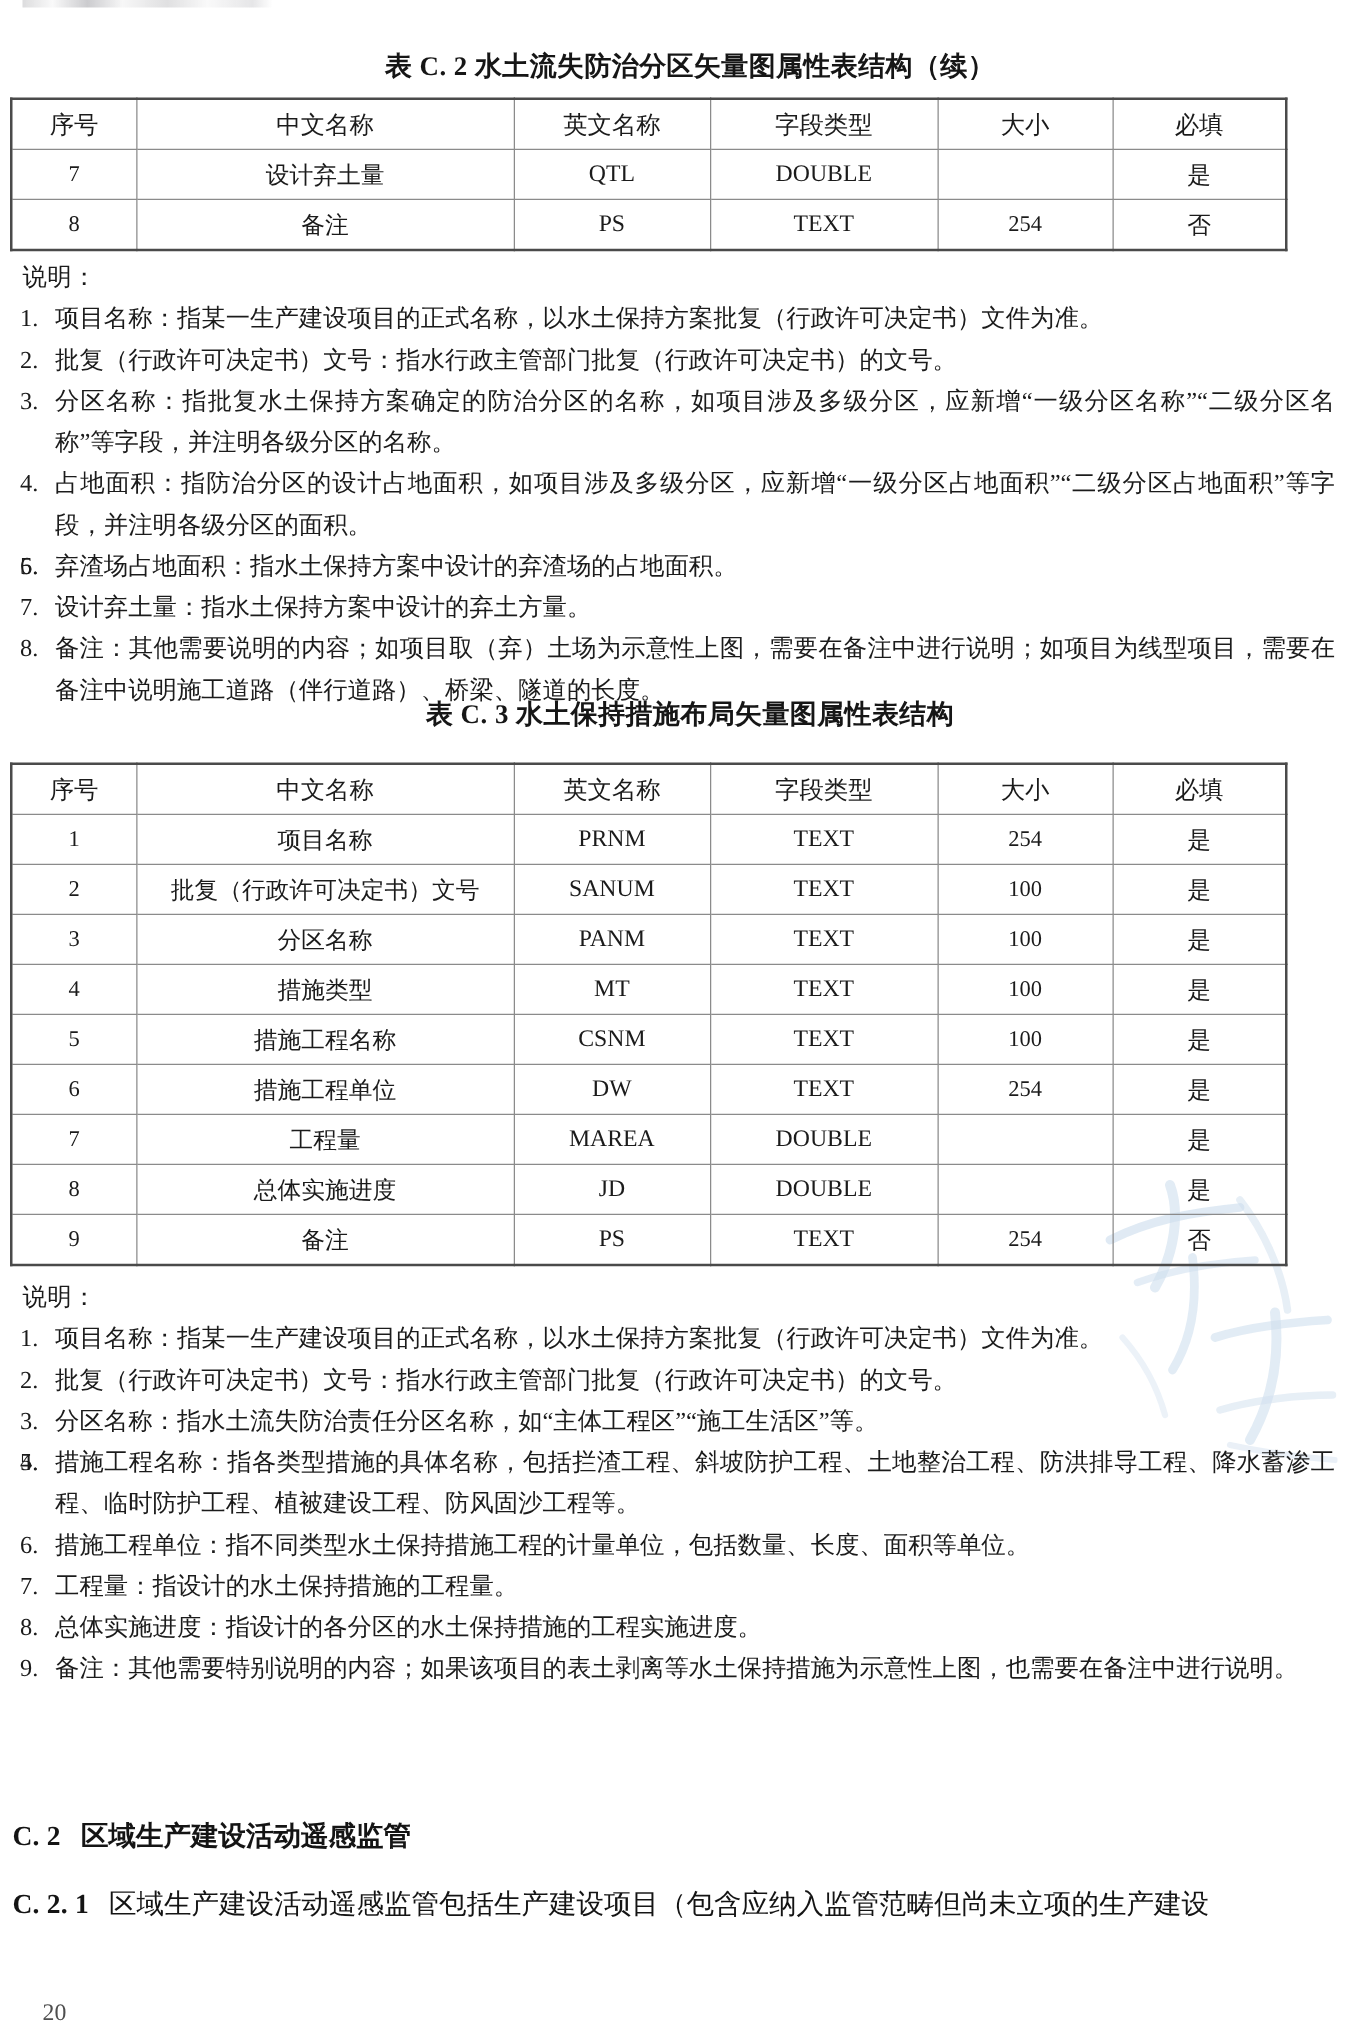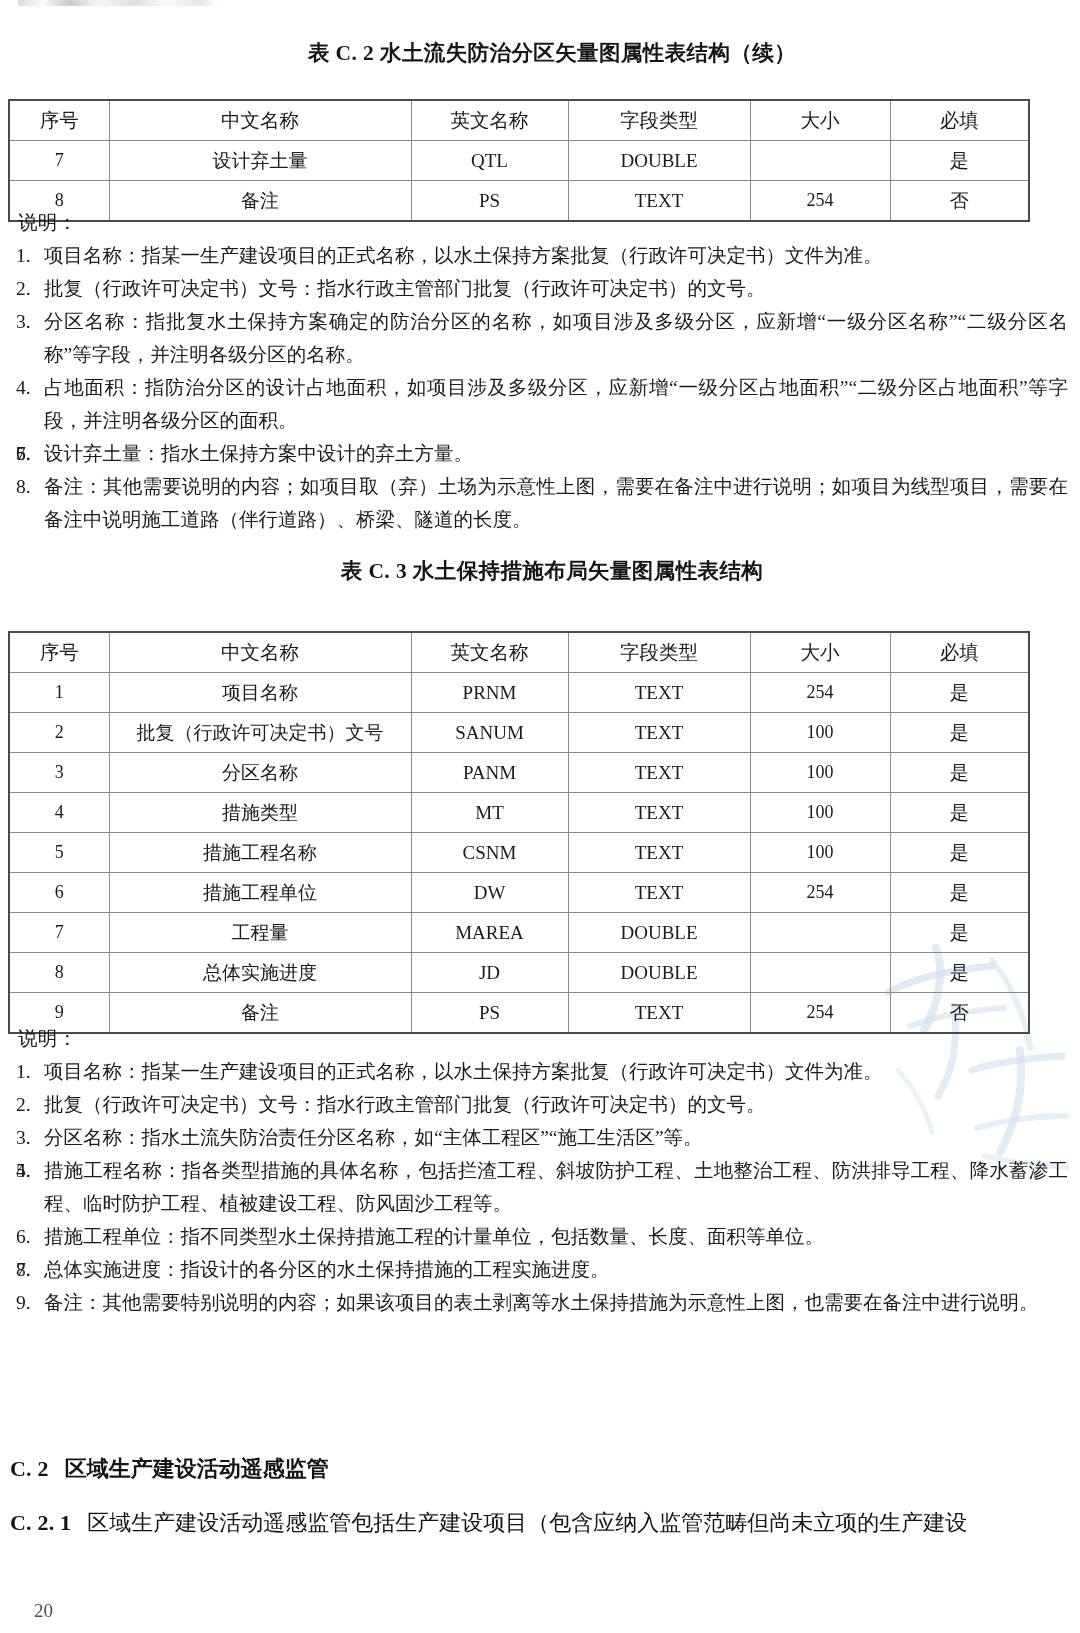--- a/index.html
+++ b/index.html
@@ -64,21 +64,20 @@
   #title-c2 { position: absolute; top: 38px; left: 0; width: 1080px; }
   #title-c3 { position: absolute; top: 556px; left: 0; width: 1080px; }
 
   table.attr-table {
     border-collapse: collapse;
     width: 1020px;
     table-layout: fixed;
     position: absolute;
     left: 8px;
     background: transparent;
-    margin-top: 21px;
   }
   #table-c2 { top: 78px; }
   #table-c3 { top: 610px; }
 
   table.attr-table td,
   table.attr-table th {
     border: 1px solid #8b8b8b;
     text-align: center;
     font-size: 19px;
     font-weight: normal;
@@ -223,21 +222,21 @@
   </table>
 
   <div class="notes" id="notes-c2">
     <div class="notes-head">说明：</div>
     <ol>
       <li><span class="marker">1.</span><span>项目名称：指某一生产建设项目的正式名称，以水土保持方案批复（行政许可决定书）文件为准。</span></li>
       <li><span class="marker">2.</span><span>批复（行政许可决定书）文号：指水行政主管部门批复（行政许可决定书）的文号。</span></li>
       <li><span class="marker">3.</span><span>分区名称：指批复水土保持方案确定的防治分区的名称，如项目涉及多级分区，应新增“一级分区名称”“二级分区名称”等字段，并注明各级分区的名称。</span></li>
       <li><span class="marker">4.</span><span>占地面积：指防治分区的设计占地面积，如项目涉及多级分区，应新增“一级分区占地面积”“二级分区占地面积”等字段，并注明各级分区的面积。</span></li>
       <li><span class="marker">5.</span></li>
-      <li><span class="marker">6.</span></li>
+      <li><span class="marker">6.</span><span>弃渣场占地面积：指水土保持方案中设计的弃渣场的占地面积。</span></li>
       <li><span class="marker">7.</span><span>设计弃土量：指水土保持方案中设计的弃土方量。</span></li>
       <li><span class="marker">8.</span><span>备注：其他需要说明的内容；如项目取（弃）土场为示意性上图，需要在备注中进行说明；如项目为线型项目，需要在备注中说明施工道路（伴行道路）、桥梁、隧道的长度。</span></li>
     </ol>
   </div>
 
   <div class="tbl-title" id="title-c3">表 C. 3    水土保持措施布局矢量图属性表结构</div>
 
   <table class="attr-table" id="table-c3">
     <colgroup>
       <col class="c-seq">
@@ -333,21 +332,21 @@
 
   <div class="notes" id="notes-c3">
     <div class="notes-head">说明：</div>
     <ol>
       <li><span class="marker">1.</span><span>项目名称：指某一生产建设项目的正式名称，以水土保持方案批复（行政许可决定书）文件为准。</span></li>
       <li><span class="marker">2.</span><span>批复（行政许可决定书）文号：指水行政主管部门批复（行政许可决定书）的文号。</span></li>
       <li><span class="marker">3.</span><span>分区名称：指水土流失防治责任分区名称，如“主体工程区”“施工生活区”等。</span></li>
       <li><span class="marker">4.</span></li>
       <li><span class="marker">5.</span><span>措施工程名称：指各类型措施的具体名称，包括拦渣工程、斜坡防护工程、土地整治工程、防洪排导工程、降水蓄渗工程、临时防护工程、植被建设工程、防风固沙工程等。</span></li>
       <li><span class="marker">6.</span><span>措施工程单位：指不同类型水土保持措施工程的计量单位，包括数量、长度、面积等单位。</span></li>
-      <li><span class="marker">7.</span></li>
+      <li><span class="marker">7.</span><span>工程量：指设计的水土保持措施的工程量。</span></li>
       <li><span class="marker">8.</span><span>总体实施进度：指设计的各分区的水土保持措施的工程实施进度。</span></li>
       <li><span class="marker">9.</span><span>备注：其他需要特别说明的内容；如果该项目的表土剥离等水土保持措施为示意性上图，也需要在备注中进行说明。</span></li>
     </ol>
   </div>
 
 
   <div class="sec" id="sec-c2">
     <span class="lbl">C. 2</span><span class="gap"></span><span>区域生产建设活动遥感监管</span>
   </div>
 

